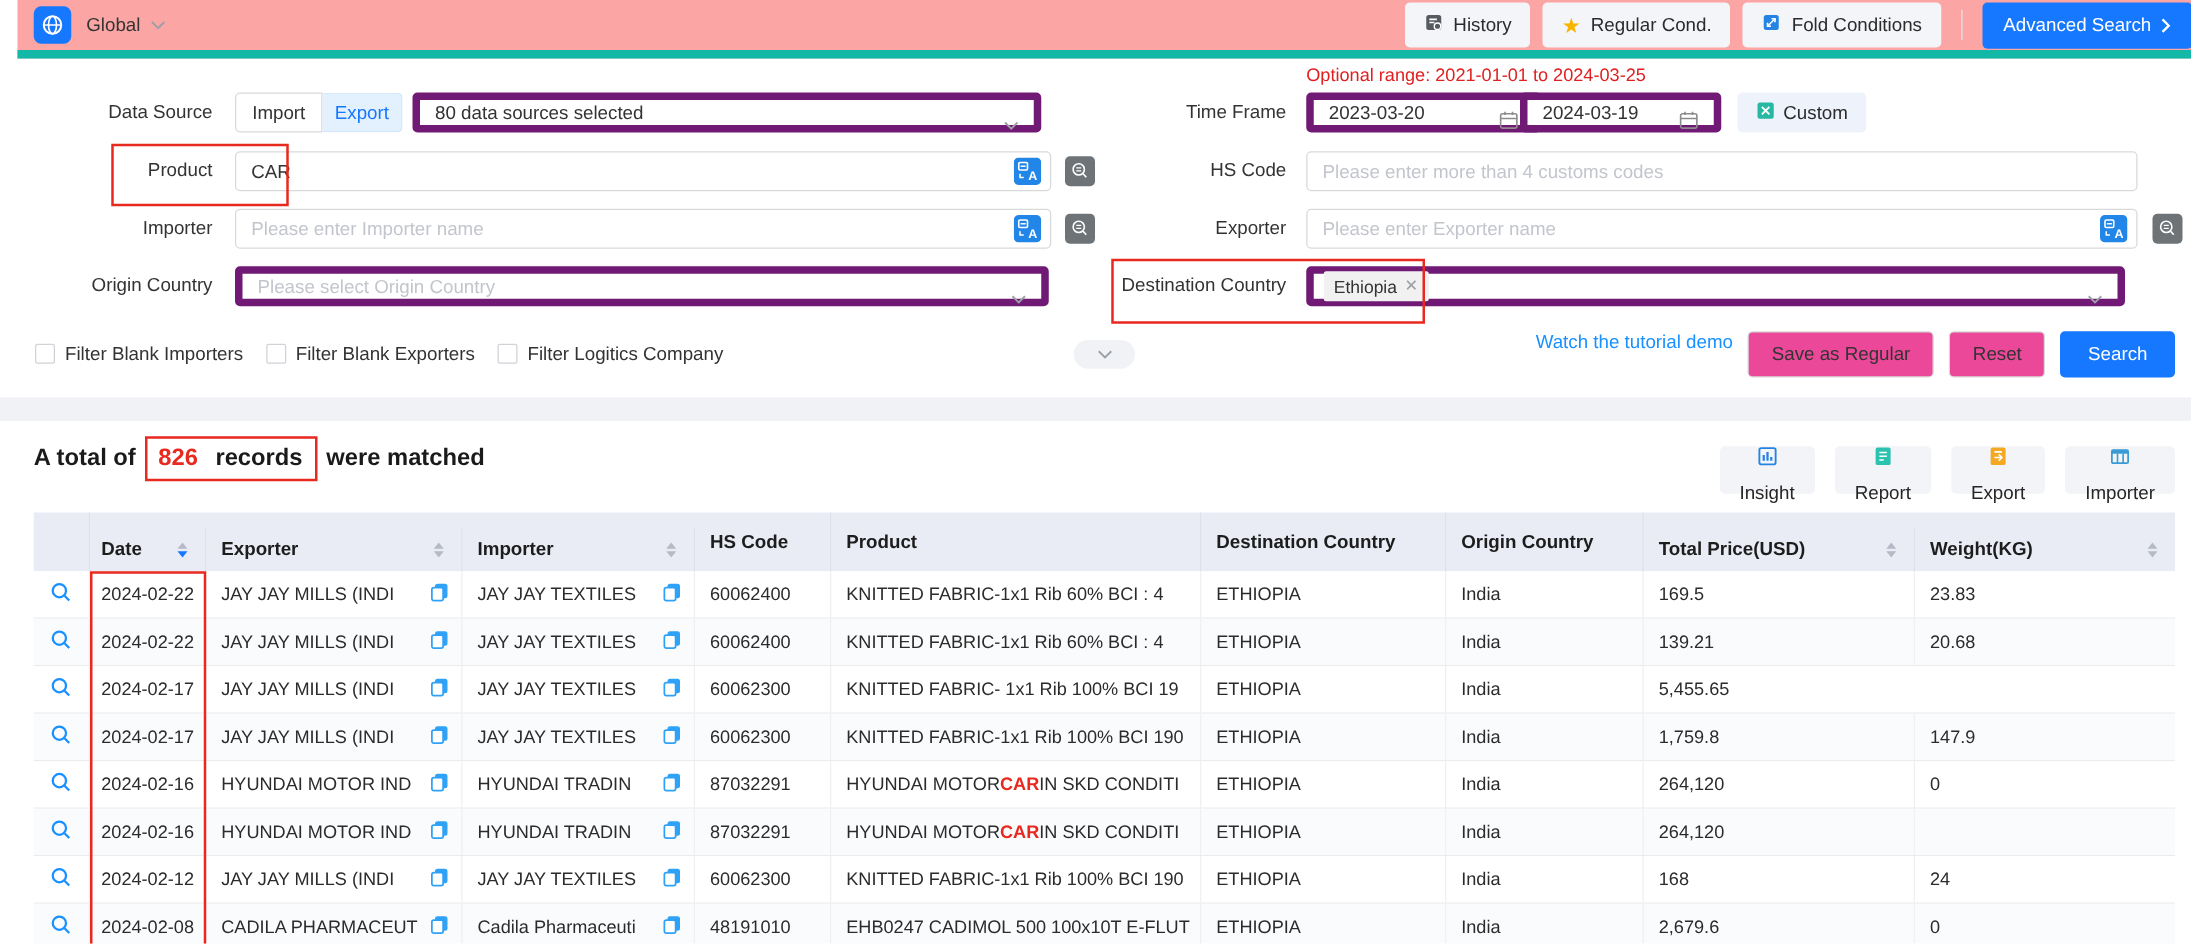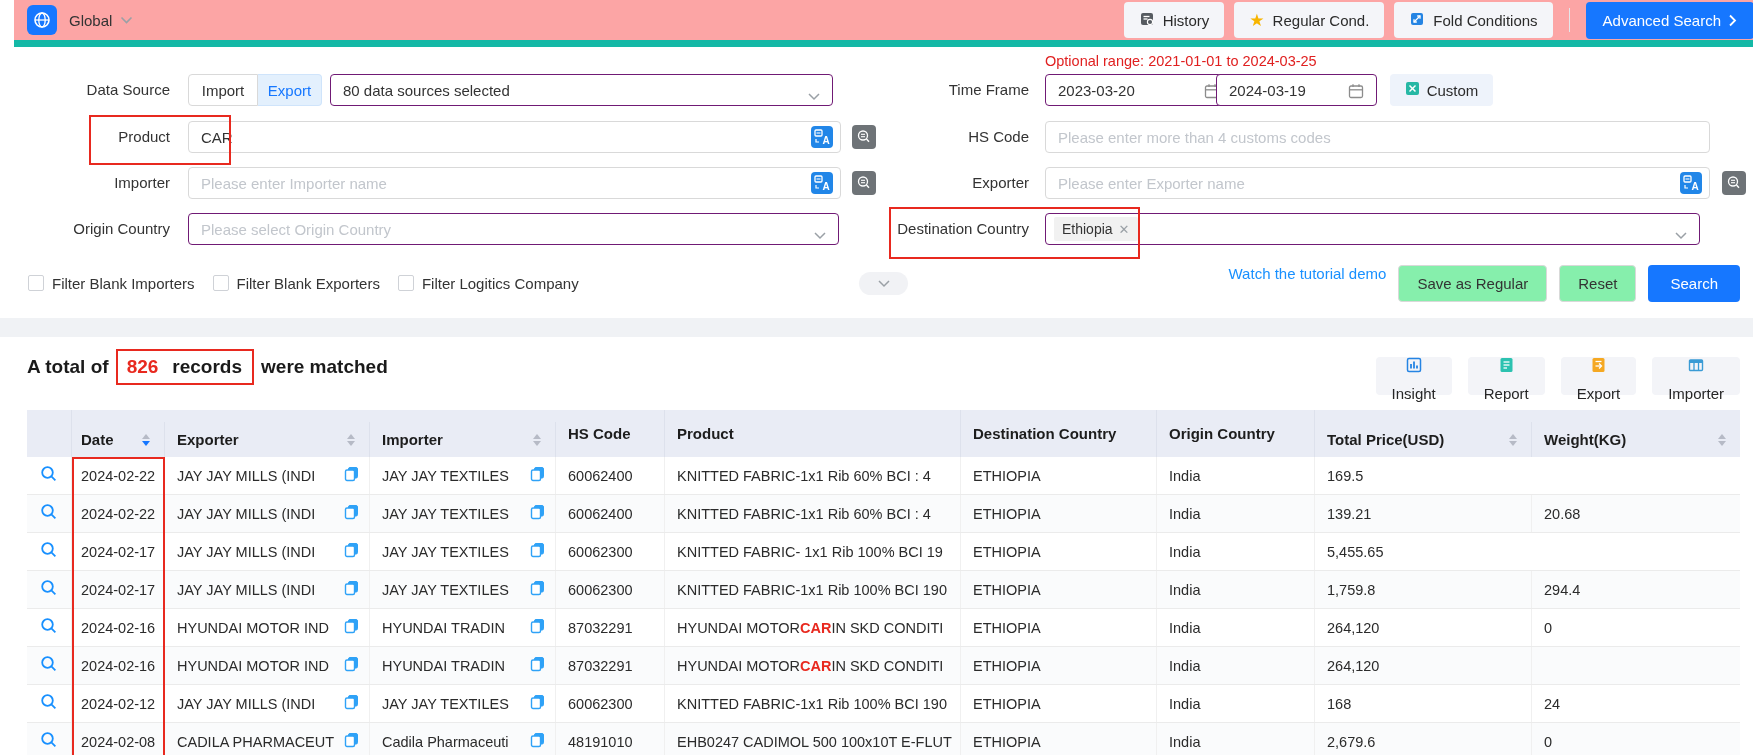--- a/index.html
+++ b/index.html
@@ -25,21 +25,21 @@
   .form-section { position:absolute; left:0; top:47px; width:100%; height:271px; background:#fff; }
   .optional-range { position:absolute; left:1045px; top:6px; font-size:14.5px; color:#e02020; }
   .frow { position:absolute; height:32px; display:flex; align-items:center; }
   .lbl { position:absolute; width:170px; text-align:right; font-size:15px; color:#333; line-height:32px; }
   .lbl-r { position:absolute; left:820px; width:209px; text-align:right; font-size:15px; color:#333; line-height:32px; }
   .seg { position:absolute; left:188px; display:flex; height:32px; }
   .seg-import { width:70px; border:1px solid #d9d9d9; border-radius:4px 0 0 4px; display:flex; align-items:center;
                 justify-content:center; font-size:15px; color:#333; background:#fff; cursor:pointer; }
   .seg-export { width:64px; border:1px solid #cfe4fb; border-left:none; border-radius:0 4px 4px 0; display:flex;
                 align-items:center; justify-content:center; font-size:15px; color:#1677ff; background:#e3f0fd; cursor:pointer; }
-  .sel, .inp { position:absolute; height:32px; border:1px solid #701a75; border-radius:4px; background:#fff;
+  .sel, .inp { position:absolute; height:32px; border:6px solid #701a75; border-radius:4px; background:#fff;
                font-size:15px; color:#333; display:flex; align-items:center; padding:0 12px; }
   input.raw { position:absolute; height:32px; border:1px solid #d9d9d9; border-radius:4px; background:#fff;
               font-size:15px; color:#333; padding:0 40px 0 12px; outline:none; font-family:inherit; }
   input.raw::placeholder { color:#c2c6cc; }
   .ph { color:#c2c6cc; }
   .sel-chev { position:absolute; right:12px; top:12px; }
   .icon-in { position:absolute; top:5px; }
   .gray-icon { position:absolute; width:24px; height:24px; border-radius:4px; background:#6e7377; display:flex;
                align-items:center; justify-content:center; cursor:pointer; }
   .cal-ic { position:absolute; top:8px; }
@@ -49,21 +49,21 @@
          padding:0 8px; font-size:14px; color:#333; margin-left:-4px; }
   .tag .x { color:#9aa0a6; font-size:13px; cursor:pointer; }
   .cb-row { position:absolute; left:28px; top:222px; height:28px; display:flex; align-items:center; gap:18px; }
   .cb-group { display:flex; align-items:center; gap:8px; cursor:pointer; }
   .cbox { width:16px; height:16px; border:1px solid #cfd2d7; border-radius:2px; background:#fff; }
   .cb-label { font-size:15px; color:#333; }
   .collapse-pill { position:absolute; left:859px; top:225px; width:49px; height:23px; border-radius:12px;
                    background:#f1f2f5; display:flex; align-items:center; justify-content:center; cursor:pointer; }
   .form-actions { position:absolute; right:13px; top:218px; height:37px; display:flex; align-items:flex-start; gap:12px; }
   .link { color:#1890ff; font-size:15px; cursor:pointer; }
-  .btn-outline { height:37px; padding:0 18px; border:1px solid #d9d9d9; border-radius:4px; background:#86efac;
+  .btn-outline { height:37px; padding:0 18px; border:1px solid #d9d9d9; border-radius:4px; background:#ec4899;
                  font-size:15px; color:#333; display:flex; align-items:center; cursor:pointer; }
   .btn-primary { height:37px; padding:0 22px; border-radius:4px; background:#1677ff; color:#fff; font-size:15px;
                  display:flex; align-items:center; cursor:pointer; }
 
   .gap-strip { position:absolute; left:0; top:318px; width:100%; height:19px; background:#f0f2f5; }
 
   
   .results-section { position:absolute; left:0; top:337px; width:100%; height:418px; background:#fff; }
   .results-title { position:absolute; left:27px; top:12px; display:flex; align-items:center; font-size:19px;
                    font-weight:bold; color:#1a1a1a; }
@@ -450,20 +450,21 @@
               <span><svg width="15" height="16" viewBox="0 0 15 16">
                   <rect x="4.5" y="1.5" width="9" height="10.5" rx="1.5" fill="#2fa2f7" stroke="#2fa2f7"></rect>
                   <rect x="1.5" y="4" width="9" height="10.5" rx="1.5" fill="#fff" stroke="#2fa2f7" stroke-width="1.4"></rect>
                 </svg></span>
             </div>
             <div class="td c4">60062400</div>
             <div class="td c5">KNITTED FABRIC-1x1 Rib 60% BCI : 4</div>
             <div class="td c6">ETHIOPIA</div>
             <div class="td c7">India</div>
             <div class="td c8">169.5</div>
+            <div class="td c9">23.83</div>
           </div>
           <div class="tr alt">
             <div class="td c0">
               <span><svg width="18" height="18" viewBox="0 0 18 18">
                   <circle cx="7.5" cy="7.5" r="5.3" fill="none" stroke="#1890ff" stroke-width="1.8"></circle>
                   <line x1="11.6" y1="11.6" x2="15.4" y2="15.4" stroke="#1890ff" stroke-width="1.8"></line>
                 </svg></span>
             </div>
             <div class="td c1">2024-02-22</div>
             <div class="td c2 with-icon">
@@ -535,21 +536,21 @@
               <span><svg width="15" height="16" viewBox="0 0 15 16">
                   <rect x="4.5" y="1.5" width="9" height="10.5" rx="1.5" fill="#2fa2f7" stroke="#2fa2f7"></rect>
                   <rect x="1.5" y="4" width="9" height="10.5" rx="1.5" fill="#fff" stroke="#2fa2f7" stroke-width="1.4"></rect>
                 </svg></span>
             </div>
             <div class="td c4">60062300</div>
             <div class="td c5">KNITTED FABRIC-1x1 Rib 100% BCI 190</div>
             <div class="td c6">ETHIOPIA</div>
             <div class="td c7">India</div>
             <div class="td c8">1,759.8</div>
-            <div class="td c9">294.4</div>
+            <div class="td c9">147.9</div>
           </div>
           <div class="tr">
             <div class="td c0">
               <span><svg width="18" height="18" viewBox="0 0 18 18">
                   <circle cx="7.5" cy="7.5" r="5.3" fill="none" stroke="#1890ff" stroke-width="1.8"></circle>
                   <line x1="11.6" y1="11.6" x2="15.4" y2="15.4" stroke="#1890ff" stroke-width="1.8"></line>
                 </svg></span>
             </div>
             <div class="td c1">2024-02-16</div>
             <div class="td c2 with-icon">

